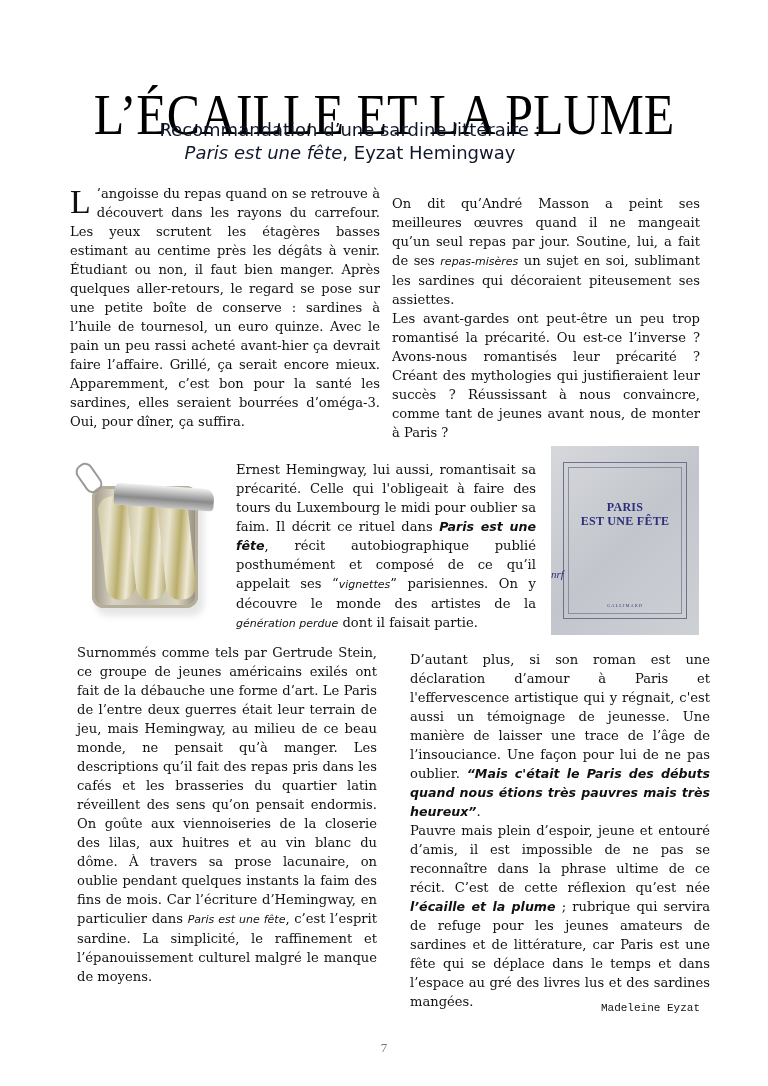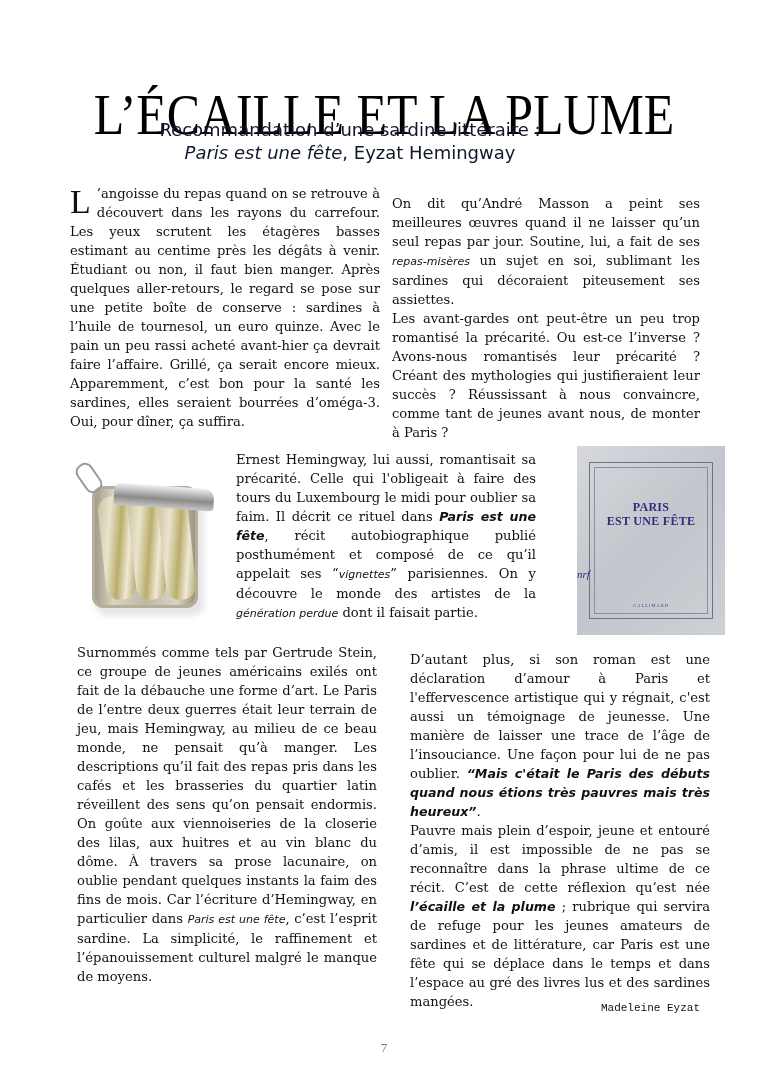--- a/index.html
+++ b/index.html
@@ -55,21 +55,20 @@
     transform: rotate(4deg);
   }
   .key {
     position: absolute; left: 10px; top: 16px; width: 14px; height: 28px; border: 2px solid #9a9a9a;
     border-radius: 8px; transform: rotate(-35deg);
   }
   
   .book {
     position: absolute; left: 551px; top: 446px; width: 148px; height: 189px;
     background: linear-gradient(135deg,#d6d8dc,#c2c5cb 50%,#cdd0d5);
-    margin-left: 26px;
   }
   .book-frame1 { position: absolute; left: 12px; top: 16px; right: 12px; bottom: 16px; border: 1.5px solid #6e7288; }
   .book-frame2 { position: absolute; left: 17px; top: 21px; right: 17px; bottom: 21px; border: 1px solid #8a8ea2; }
   .book-title {
     position: absolute; top: 54px; left: 0; width: 100%; text-align: center;
     font-family: "Liberation Serif", serif; font-weight: bold; font-size: 12px; line-height: 14px;
     color: #2b2f7a; letter-spacing: 0.3px;
   }
   .book-logo {
     position: absolute; top: 122px; left: 0; width: 100%; text-align: left;
@@ -88,36 +87,36 @@
 <div class="subtitle">
   <div>Recommandation d’une sardine littéraire :</div>
   <div><span style="font-style:italic">Paris est une fête</span><span>, Eyzat Hemingway</span></div>
 </div>
 
 <div class="col" style="left:70px; top:184px; width:310px;">
   <p><span class="dropcap">L</span><span> ’angoisse du repas quand on se retrouve à découvert dans les rayons du carrefour. Les yeux scrutent les étagères basses estimant au centime près les dégâts à venir. Étudiant ou non, il faut bien manger. Après quelques aller-retours, le regard se pose sur une petite boîte de conserve : sardines à l’huile de tournesol, un euro quinze. Avec le pain un peu rassi acheté avant-hier ça devrait faire l’affaire. Grillé, ça serait encore mieux. Apparemment, c’est bon pour la santé les sardines, elles seraient bourrées d’oméga-3. Oui, pour dîner, ça suffira.</span></p>
 </div>
 
 <div class="col" style="left:392px; top:194px; width:308px;">
-  <p><span>On dit qu’André Masson a peint ses meilleures œuvres quand il ne laisser qu’un seul repas par jour. Soutine, lui, a fait de ses </span><span class="i">repas-misères</span><span> un sujet en soi, sublimant les sardines qui décoraient piteusement ses assiettes.</span></p>
+  <p><span>On dit qu’André Masson a peint ses meilleures œuvres quand il ne mangeait qu’un seul repas par jour. Soutine, lui, a fait de ses </span><span class="i">repas-misères</span><span> un sujet en soi, sublimant les sardines qui décoraient piteusement ses assiettes.</span></p>
   <p>Les avant-gardes ont peut-être un peu trop romantisé la précarité. Ou est-ce l’inverse ? Avons-nous romantisés leur précarité ? Créant des mythologies qui justifieraient leur succès ? Réussissant à nous convaincre, comme tant de jeunes avant nous, de monter à Paris ?</p>
 </div>
 
 <div class="can-wrap">
   <div class="can-shadow"></div>
   <div class="can">
     <div class="fish" style="left:10px;"></div>
     <div class="fish" style="left:40px;"></div>
     <div class="fish" style="left:70px;"></div>
   </div>
   <div class="lid"></div>
   <div class="key"></div>
 </div>
 
-<div class="col" style="left:236px; top:450px; width:300px;">
+<div class="col" style="left:236px; top:460px; width:300px;">
   <p><span>Ernest Hemingway, lui aussi, romantisait sa précarité. Celle qui l'obligeait à faire des tours du Luxembourg le midi pour oublier sa faim. Il décrit ce rituel dans </span><span class="bi">Paris est une fête</span><span>, récit autobiographique publié posthumément et composé de ce qu’il appelait ses “</span><span class="i">vignettes</span><span>” parisiennes. On y découvre le monde des artistes de la </span><span class="i">génération perdue</span><span> dont il faisait partie.</span></p>
 </div>
 
 <div class="book">
   <div class="book-frame1"></div>
   <div class="book-frame2"></div>
   <div class="book-title">
     <div>PARIS</div>
     <div>EST UNE FÊTE</div>
   </div>

